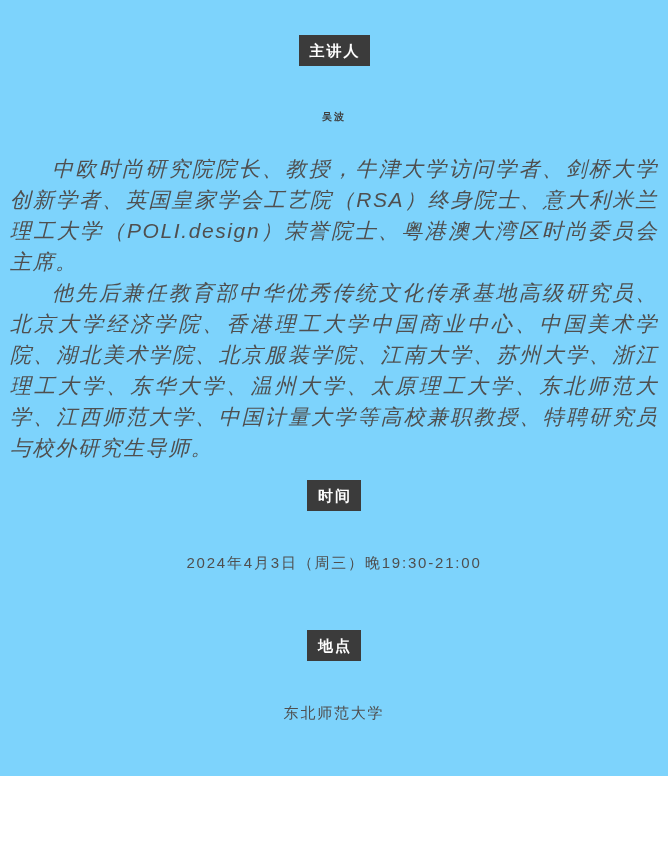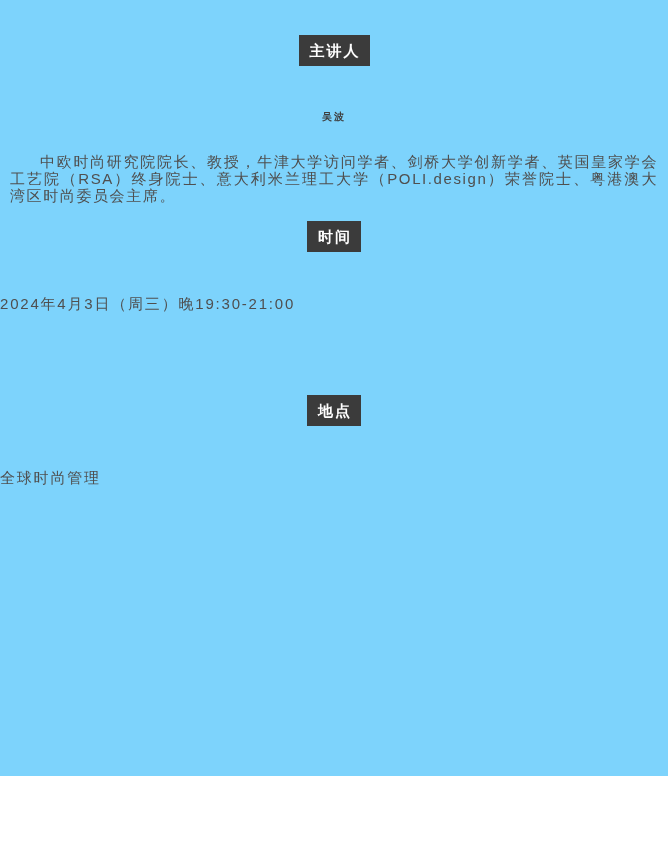--- a/index.html
+++ b/index.html
@@ -34,57 +34,59 @@
     font-size: 10px;
     font-weight: bold;
     letter-spacing: 2px;
     color: #3d3d3d;
   }
   .paragraphs {
     margin-top: 29px;
     padding: 0 10px;
   }
   .paragraphs p {
-    font-size: 15px;
-    line-height: 17px;
+    font-size: 21px;
+    line-height: 31px;
     letter-spacing: 1.6px;
     color: #4f4f4f;
     text-align: justify;
     text-indent: 2em;
+    font-style: italic;
   }
   .time-badge-row { margin-top: 17px; text-decoration: underline; }
   .center-line {
     margin-top: 43px;
-    text-align: left;
+    text-align: center;
     font-size: 15px;
     letter-spacing: 1.8px;
     color: #4f4f4f;
   }
-  .location-badge-row { margin-top: 81px; }
+  .location-badge-row { margin-top: 57px; }
 </style>
 </head>
 <body>
 
 <div class="page">
 
   <div class="badge-row first">
     <span class="badge">主讲人</span>
   </div>
 
   <div class="speaker-name">吴波</div>
 
   <div class="paragraphs">
     <p>中欧时尚研究院院长、教授，牛津大学访问学者、剑桥大学创新学者、英国皇家学会工艺院（RSA）终身院士、意大利米兰理工大学（POLI.design）荣誉院士、粤港澳大湾区时尚委员会主席。</p>
+    <p>他先后兼任教育部中华优秀传统文化传承基地高级研究员、北京大学经济学院、香港理工大学中国商业中心、中国美术学院、湖北美术学院、北京服装学院、江南大学、苏州大学、浙江理工大学、东华大学、温州大学、太原理工大学、东北师范大学、江西师范大学、中国计量大学等高校兼职教授、特聘研究员与校外研究生导师。</p>
   </div>
 
   <div class="badge-row time-badge-row">
     <span class="badge">时间</span>
   </div>
 
   <div class="center-line">2024年4月3日（周三）晚19:30-21:00</div>
 
   <div class="badge-row location-badge-row">
     <span class="badge">地点</span>
   </div>
 
-  <div class="center-line">全球时尚管理</div>
+  <div class="center-line">东北师范大学</div>
 
 </div>
 
 </body></html>

